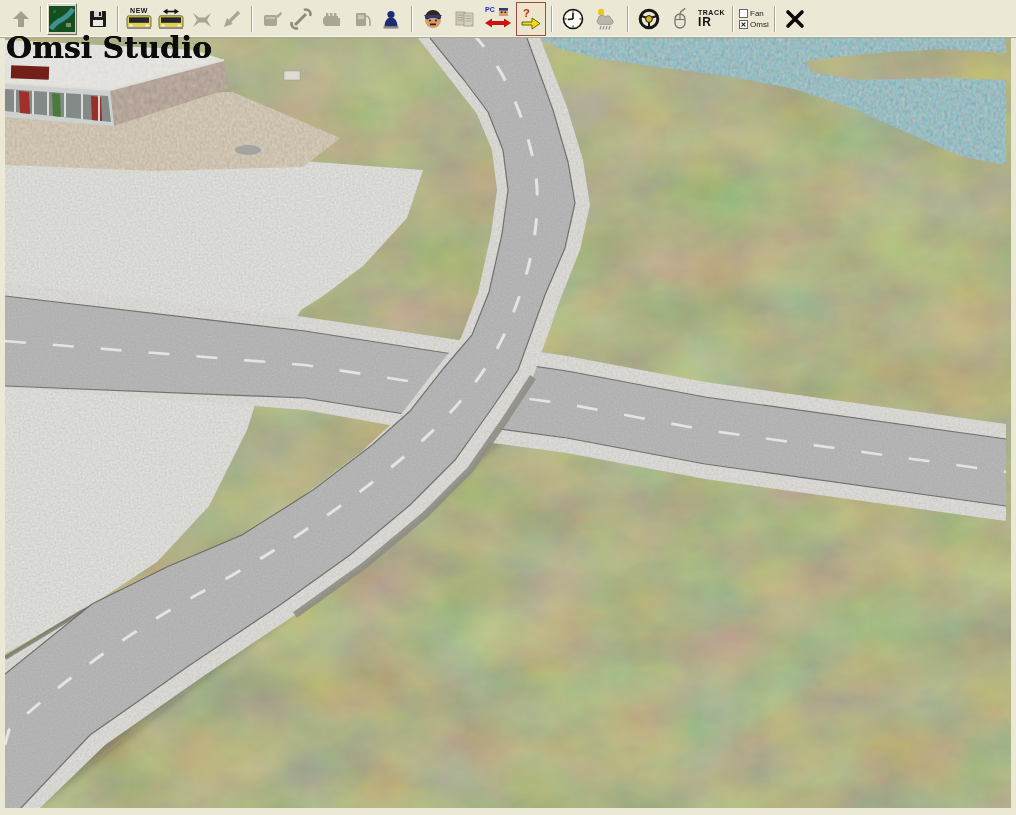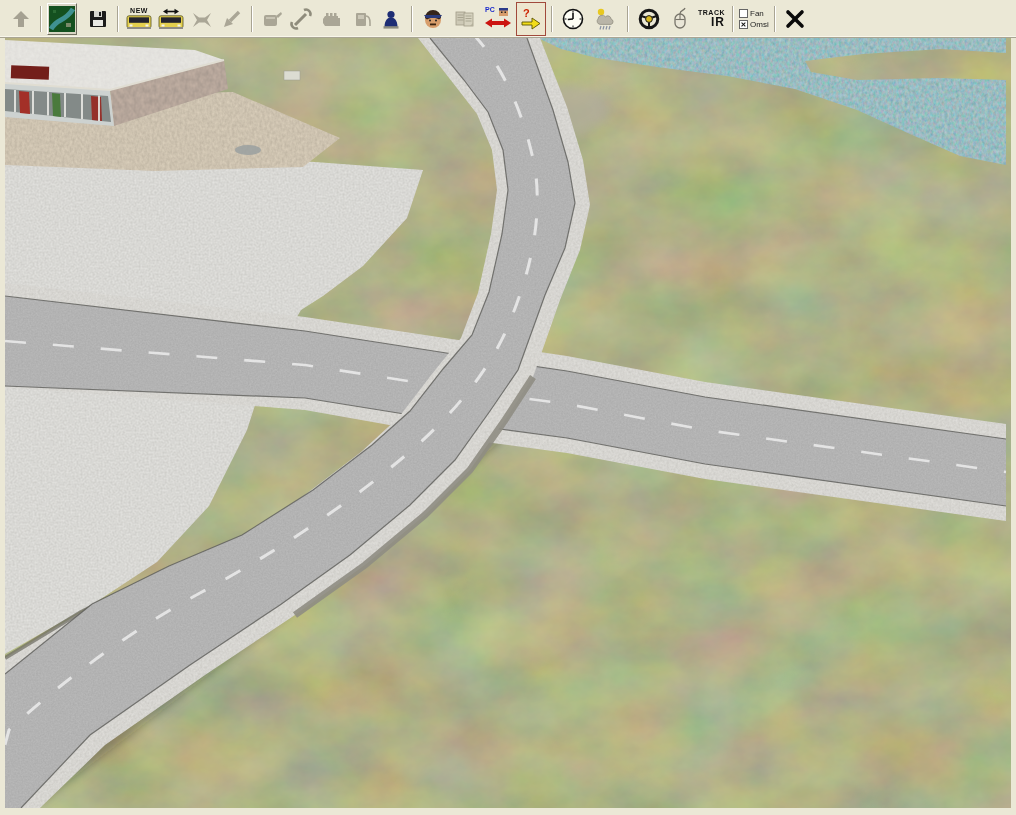--- a/index.html
+++ b/index.html
@@ -18,21 +18,21 @@
   }
   .tbtn{
     display:flex;flex-direction:column;align-items:center;justify-content:center;
     background:transparent;border:1px solid transparent;
     height:32px;min-width:24px;padding:0 1px;margin:0 1px;line-height:1;
   }
   .tbtn.active{border:1px solid #a1493b;background:#ede6cf;}
   .tbtn.imgbtn{border:1px solid;border-color:#ffffff #6f6d5e #6f6d5e #ffffff;background:#d8d5c4;padding:0;height:30px;}
   .sep{width:0;height:26px;border-left:1px solid #a9a493;border-right:1px solid #ffffff;margin:0 4px;}
   .mini-label{font-size:7px;font-weight:bold;color:#111;letter-spacing:.5px;margin-bottom:1px;font-family:"Liberation Sans",sans-serif;}
-  .trackir{display:flex;flex-direction:column;align-items:flex-end;color:#111;}
+  .trackir{display:flex;flex-direction:column;align-items:flex-start;color:#111;}
   .trackir .t1{font-size:7px;font-weight:bold;letter-spacing:.5px;}
   .trackir .t2{font-size:12px;font-weight:bold;letter-spacing:1px;}
   .chkpanel{display:flex;flex-direction:column;justify-content:center;gap:2px;height:30px;margin:0 1px;}
   .chkrow{display:flex;align-items:center;gap:2px;}
   .chkbox{width:7px;height:7px;border:1px solid #666;background:#fff;font-size:7px;line-height:7px;text-align:center;color:#111;font-weight:bold;}
   .chklabel{font-size:8px;color:#222;}
   
   .viewport{
     position:relative;margin:0 5px;width:1006px;height:770px;background:#6e7052;
   }
@@ -384,13 +384,14 @@
       <polygon fill="#aca89d" filter="url(#fSide)" points="413,0 448,45 472,76 487,112 492,152 486,196 473,255 456,300 427,336 394,379 356,414 297,459 226,505 153,536 76,574 0,620 0,770 35,770 100,707 200,637 290,577 360,527 420,477 465,432 500,382 528,339 555,262 575,212 585,167 578,122 562,69 535,0"></polygon>
       <polyline fill="none" stroke="#8f8d83" stroke-width="7" opacity="0.9" points="528,339 500,382 465,432 420,477 360,527 290,577"></polyline>
       <polyline fill="none" stroke="#6b695f" stroke-width="4" opacity="0.7" points="153,536 76,574 0,620"></polyline>
       <polygon fill="#727272" filter="url(#fAsphalt)" points="425,0 459,42 483,74 498,112 503,152 497,196 484,254 467,297 438,331 405,373 367,407 308,452 237,497 164,528 87,566 0,636 0,770 16,770 85,697 185,627 275,567 345,517 405,467 450,422 485,373 513,332 540,257 560,210 570,165 563,124 548,72 522,0"></polygon>
       <polyline fill="none" stroke="#5d5d59" stroke-width="1.2" opacity="0.8" points="425,0 459,42 483,74 498,112 503,152 497,196 484,254 467,297 438,331 405,373 367,407 308,452 237,497 164,528 87,566 0,636"></polyline>
       <polyline fill="none" stroke="#5d5d59" stroke-width="1.2" opacity="0.8" points="522,0 548,72 563,124 570,165 560,210 540,257 513,332 485,373 450,422 405,467 345,517 275,567 185,627 85,697 16,770"></polyline>
       <path fill="none" stroke="#ececec" stroke-width="3" stroke-dasharray="17 23" opacity="0.85" d="M468,-4 C500,30 520,80 530,130 C538,185 524,240 500,295 C478,342 440,385 395,422 C340,468 270,515 195,555 C130,590 58,642 4,692 L-8,736"></path>
     </g>
   </svg>
 
+  <div class="overlay-title">Omsi Studio</div>
 </div>
 
 </body></html>

